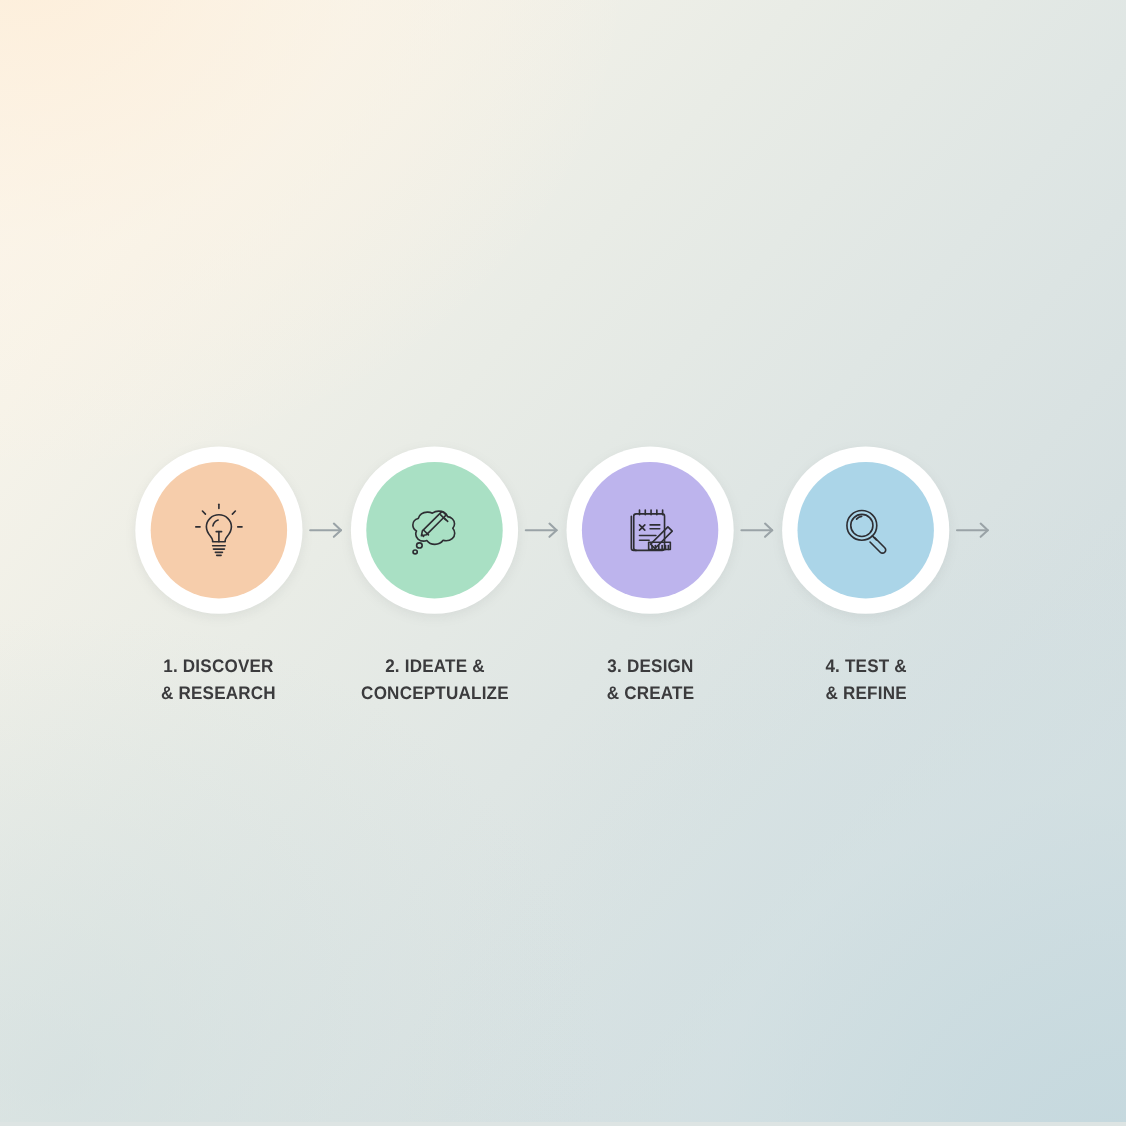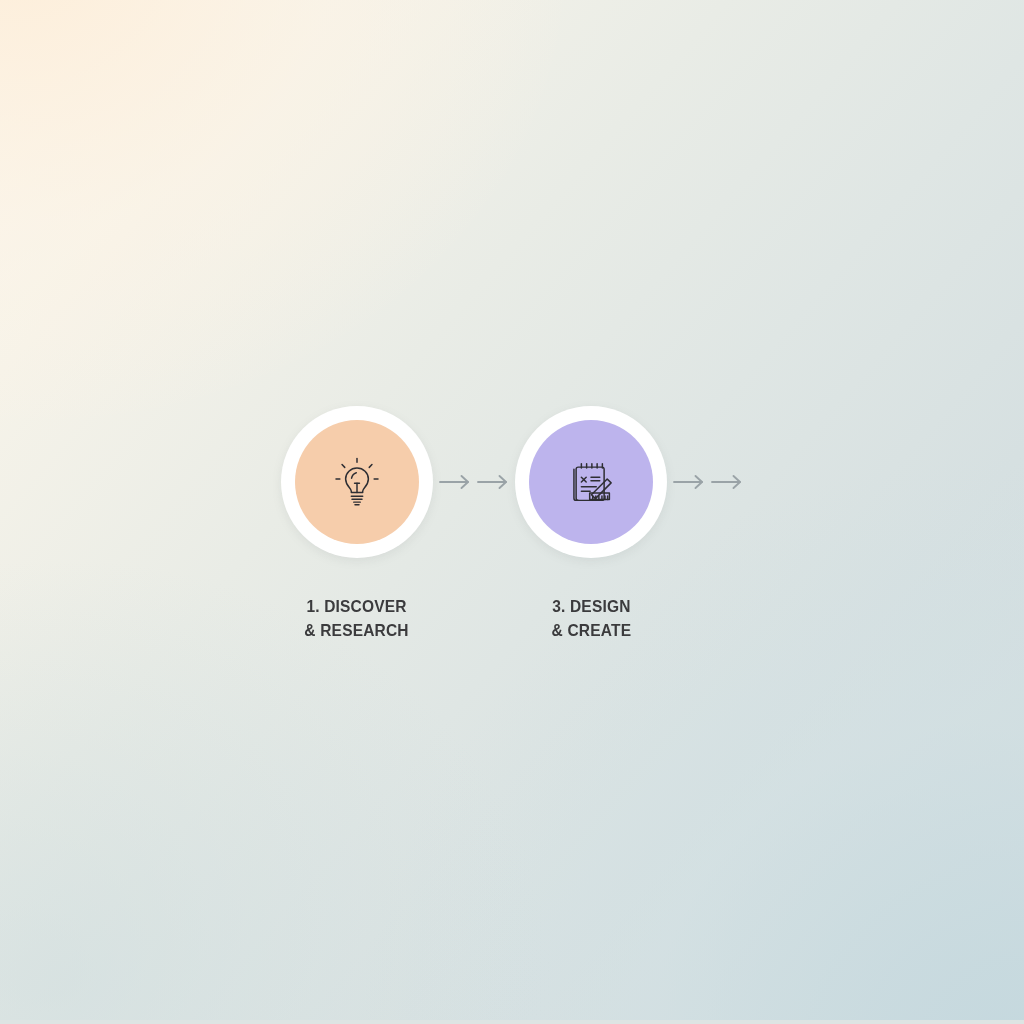--- a/index.html
+++ b/index.html
@@ -157,20 +157,42 @@
       </div>
     </div>
 
     <div class="arrow">
       <svg viewBox="0 0 34 18">
         <path d="M2 9h28" style="stroke: rgb(154, 163, 167);"></path>
         <path d="M23.5 3L30 9l-6.5 6" style="stroke: rgb(154, 163, 167);"></path>
       </svg>
     </div>
 
+    <div class="step">
+      <div class="ring">
+        <div class="disc" style="background-color: rgb(169, 224, 196);">
+          <svg viewBox="0 0 64 64">
+            <g class="icon-stroke">
+              <path d="M24.5 13.2c-4.6.2-8.3 3-9.4 6.6-3.3.9-5.6 3.6-5.6 6.8 0 2.6 1.5 4.9 3.8 6.1-.5 1-.8 2.1-.8 3.3 0 4.1 3.6 7.4 8.1 7.4 1.2 0 2.3-.2 3.4-.7 1.8 2.4 4.9 4 8.4 4 3.6 0 6.8-1.7 8.6-4.2 1 .3 2 .5 3.1.5 4.9 0 8.9-3.5 8.9-7.9 0-1.9-.8-3.7-2-5.1 1.1-1.3 1.8-2.9 1.8-4.7 0-3.8-3.1-6.9-7.2-7.4-1.4-3.3-5-5.7-9.3-5.7-2.5 0-4.7.8-6.5 2.1-1.6-.8-3.4-1.2-5.3-1.1z"></path>
+              <path d="M19.2 47.8c0 1.5-1.3 2.7-2.9 2.7s-2.9-1.2-2.9-2.7 1.3-2.7 2.9-2.7 2.9 1.2 2.9 2.7z"></path>
+              <path d="M14.1 54.6c0 1.1-1 2-2.2 2s-2.2-.9-2.2-2 1-2 2.2-2 2.2.9 2.2 2z"></path>
+              <path d="M41.6 18.8l4.1 4.1"></path>
+              <path d="M42.9 17.5l-19.4 19.3-5.1 1 1-5.1 19.4-19.3c.7-.7 1.9-.7 2.6 0l1.5 1.5c.7.7.7 1.9 0 2.6z"></path>
+              <path d="M20.6 31.8l5.1 5.1"></path>
+              <path d="M19.2 37l1.5 1.5"></path>
+              <path d="M38.4 16l5.1 5.1"></path>
+            </g>
+          </svg>
+        </div>
+      </div>
+      <div class="label" style="color: rgb(59, 59, 61);">
+        <span>2. IDEATE &amp;</span>
+        <span class="l2">CONCEPTUALIZE</span>
+      </div>
+    </div>
 
     <div class="arrow">
       <svg viewBox="0 0 34 18">
         <path d="M2 9h28" style="stroke: rgb(154, 163, 167);"></path>
         <path d="M23.5 3L30 9l-6.5 6" style="stroke: rgb(154, 163, 167);"></path>
       </svg>
     </div>
 
     <div class="step">
       <div class="ring">
@@ -208,20 +230,39 @@
       </div>
     </div>
 
     <div class="arrow">
       <svg viewBox="0 0 34 18">
         <path d="M2 9h28" style="stroke: rgb(154, 163, 167);"></path>
         <path d="M23.5 3L30 9l-6.5 6" style="stroke: rgb(154, 163, 167);"></path>
       </svg>
     </div>
 
+    <div class="step">
+      <div class="ring">
+        <div class="disc" style="background-color: rgb(171, 213, 232);">
+          <svg viewBox="0 0 64 64">
+            <g class="icon-stroke">
+              <circle cx="28" cy="27" r="15.5"></circle>
+              <circle cx="28" cy="27" r="11.5"></circle>
+              <path d="M22.5 20.5c1.3-1.6 3.2-2.6 5.3-2.9"></path>
+              <path d="M38.9 37.9l4.2 4.2"></path>
+              <path d="M41.2 39.6l10.6 10.6c1.3 1.3 1.3 3.4 0 4.7-1.3 1.3-3.4 1.3-4.7 0L36.5 44.3"></path>
+            </g>
+          </svg>
+        </div>
+      </div>
+      <div class="label" style="color: rgb(59, 59, 61);">
+        <span>4. TEST &amp;</span>
+        <span class="l2">&amp; REFINE</span>
+      </div>
+    </div>
 
     <div class="arrow">
       <svg viewBox="0 0 34 18">
         <path d="M2 9h28" style="stroke: rgb(154, 163, 167);"></path>
         <path d="M23.5 3L30 9l-6.5 6" style="stroke: rgb(154, 163, 167);"></path>
       </svg>
     </div>
 
 
   </div>

